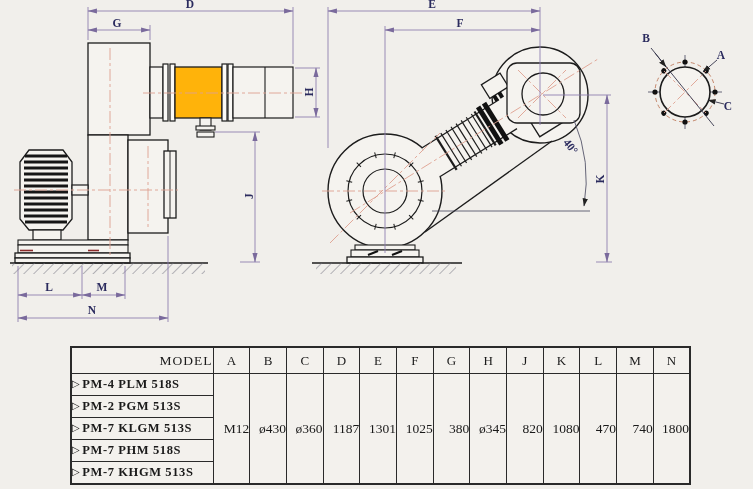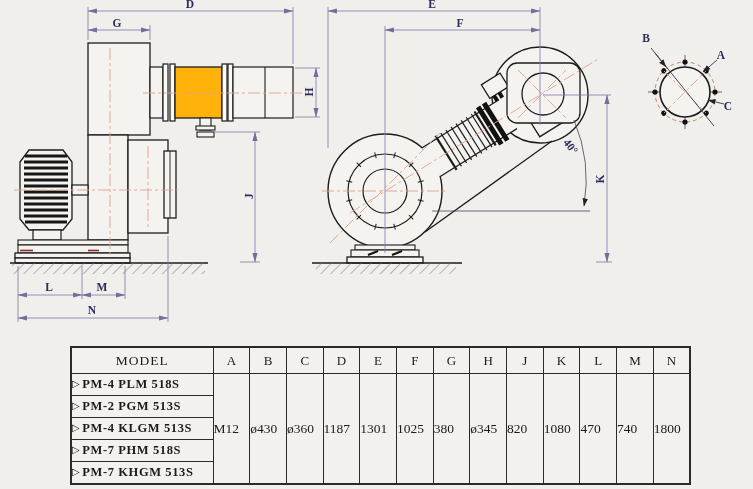--- a/index.html
+++ b/index.html
@@ -7,25 +7,25 @@
           font-family:"Liberation Serif","DejaVu Serif",serif;}
   svg text{font-family:"Liberation Serif","DejaVu Serif",serif;}
   .dimlabel{font-size:11.5px;font-weight:bold;fill:#2b2b5e;}
   .spec-table{position:absolute;left:70px;top:346px;width:621px;border-collapse:collapse;
               table-layout:fixed;background:#f3f1ed;}
   .spec-table td,.spec-table th{border:1px solid #2a2a2a;padding:0;margin:0;
               font-family:"Liberation Serif","DejaVu Serif",serif;color:#1a1a1a;}
   .spec-table{border:2px solid #2a2a2a;}
   .col-model{width:142px;}
   .hdr{height:25px;font-size:13px;font-weight:normal;text-align:center;}
-  .hdr-model{text-align:center;padding-left:14px;font-size:13.5px;letter-spacing:1px;}
+  .hdr-model{text-align:right;padding-left:14px;font-size:13.5px;letter-spacing:1px;}
   .model-cell{height:21px;font-size:12.5px;font-weight:bold;letter-spacing:0.6px;
               padding-left:4px;white-space:nowrap;}
   .model-marker{font-size:10px;font-weight:normal;margin-right:2px;position:relative;top:-1px;}
-  .value-cell{text-align:left;vertical-align:middle;font-size:13.5px;}
+  .value-cell{text-align:right;vertical-align:middle;font-size:13.5px;}
 </style>
 </head>
 <body>
 
 <div class="canvas">
 
 <svg width="753" height="346" viewBox="0 0 753 346">
   <defs>
     <marker id="da" orient="auto" markerWidth="12" markerHeight="8" refX="10.5" refY="4">
       <path d="M0,1 L11,4 L0,7 z" fill="#7a6a9c"></path>
@@ -301,21 +301,21 @@
     <td class="value-cell" rowspan="5">820</td>
     <td class="value-cell" rowspan="5">1080</td>
     <td class="value-cell" rowspan="5">470</td>
     <td class="value-cell" rowspan="5">740</td>
     <td class="value-cell" rowspan="5">1800</td>
   </tr>
   <tr>
     <td class="model-cell"><span class="model-marker">▷</span><span>PM-2 PGM 513S</span></td>
   </tr>
   <tr>
-    <td class="model-cell"><span class="model-marker">▷</span><span>PM-4 KLGM 513S</span></td>
+    <td class="model-cell"><span class="model-marker">▷</span><span>PM-7 KLGM 513S</span></td>
   </tr>
   <tr>
     <td class="model-cell"><span class="model-marker">▷</span><span>PM-7 PHM 518S</span></td>
   </tr>
   <tr>
     <td class="model-cell"><span class="model-marker">▷</span><span>PM-7 KHGM 513S</span></td>
   </tr>
 </tbody>
     </table>
 

